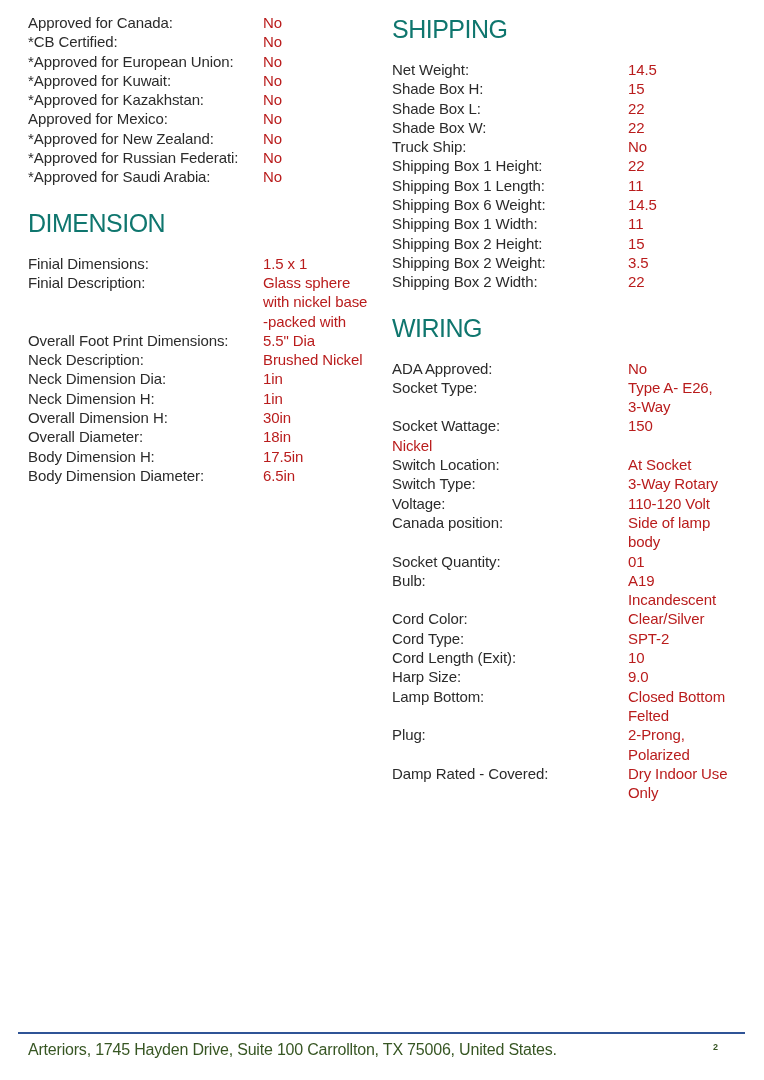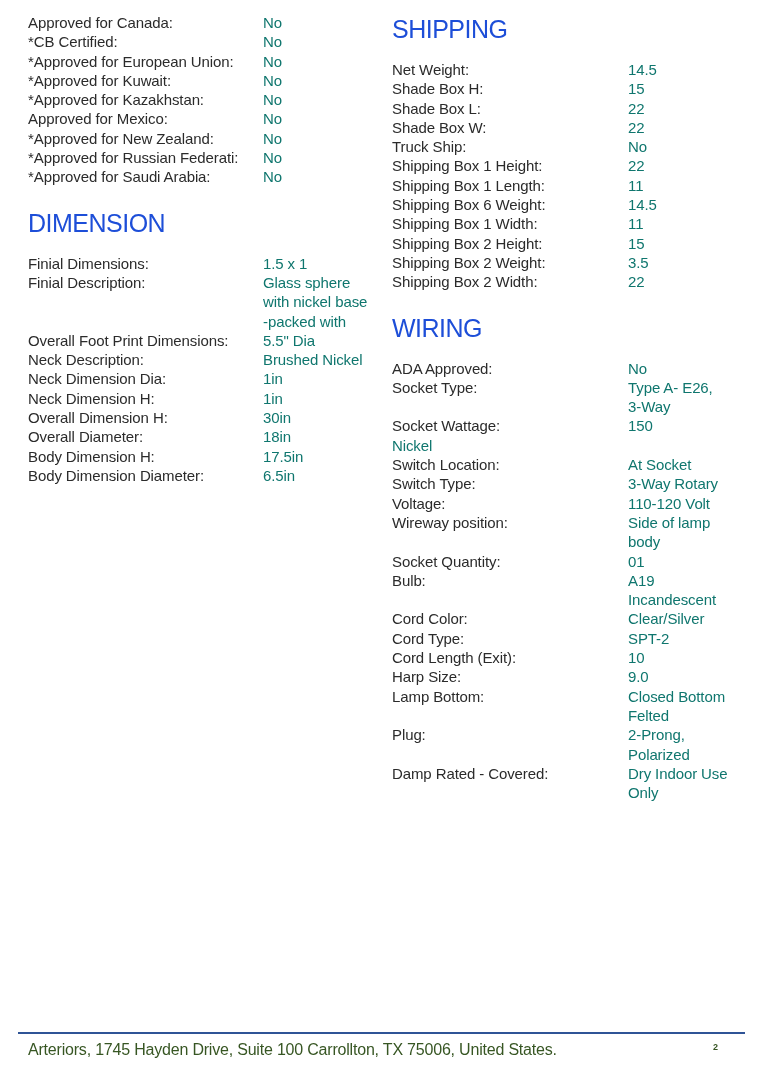--- a/index.html
+++ b/index.html
@@ -15,36 +15,36 @@
   }
   .col { position: absolute; }
   .col-left  { left: 28px;  top: 13px; width: 365px; }
   .col-right { left: 392px; top: 12px; width: 366px; }
 
   .section-title {
     font-size: 25px;
     font-weight: 400;
     line-height: 34px;
     letter-spacing: -0.5px;
-    color: #1d4ed8;
+    color: #0f766e;
     margin: 19px 0 14px 0;
   }
   .col-right .section-title:first-child { margin-top: 0; }
 
   .rows { display: block; }
   .row {
     display: grid;
     grid-template-columns: 235px 1fr;
     font-size: 15px;
     line-height: 19.3px;
     letter-spacing: -0.1px;
   }
   .col-right .row { grid-template-columns: 236px 1fr; }
   .row .label { color: #2b2b2b; }
-  .row .value { color: #0f766e; white-space: pre-line; }
+  .row .value { color: #b91c1c; white-space: pre-line; }
 
   .footer-rule {
     position: absolute;
     left: 18px;
     top: 1032px;
     width: 727px;
     height: 2px;
     background: #2F5496;
   }
   .footer-address {
@@ -243,21 +243,21 @@
       </div>
         <div class="row">
         <span class="label">Switch Type:</span>
         <span class="value">3-Way Rotary</span>
       </div>
         <div class="row">
         <span class="label">Voltage:</span>
         <span class="value">110-120 Volt</span>
       </div>
         <div class="row">
-        <span class="label">Wireway position:</span>
+        <span class="label">Canada position:</span>
         <span class="value">Side of lamp
 body</span>
       </div>
         <div class="row">
         <span class="label">Socket Quantity:</span>
         <span class="value">01</span>
       </div>
         <div class="row">
         <span class="label">Bulb:</span>
         <span class="value">A19

